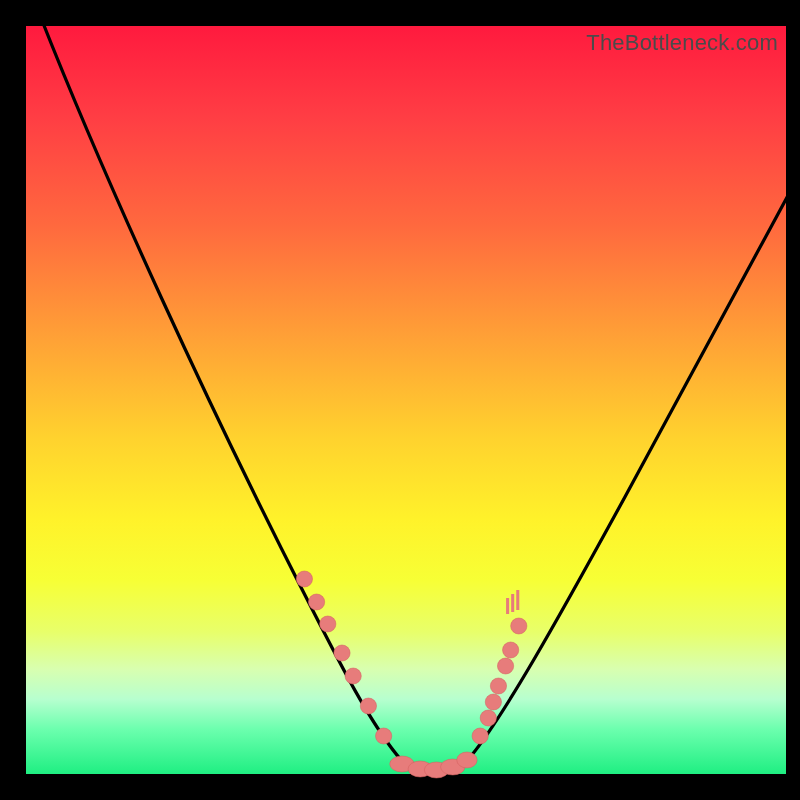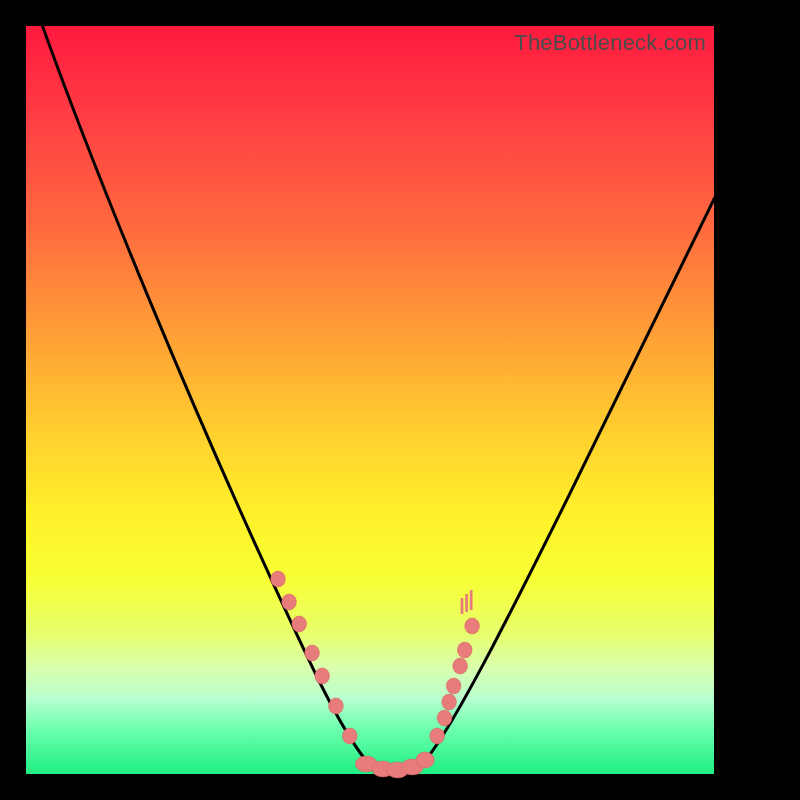--- a/index.html
+++ b/index.html
@@ -14,27 +14,28 @@
   .stage {
     position: relative;
     width: 800px;
     height: 800px;
     background: #000;
   }
   .plot {
     position: absolute;
     left: 26px;
     top: 26px;
-    width: 688px;
+    width: 748px;
     height: 748px;
     
     background:
       linear-gradient(to bottom, #ff1a3e 0%, #ff3d44 12%, #ff6a3e 27%, #ffa236 42%,
                       #ffd22e 55%, #fff22a 66%, #f7ff35 74%, #e8ff6a 81%,
                       #d8ffb0 86%, #b7ffcf 90%, #6cffae 94%, #1fef82 100%);
+    padding-left: 12px;
   }
   .watermark {
     position: absolute;
     top: 4px;
     right: 8px;
     color: #4b4b4b;
     font-size: 22px;
     font-weight: 500;
     letter-spacing: 0.2px;
     user-select: none;

